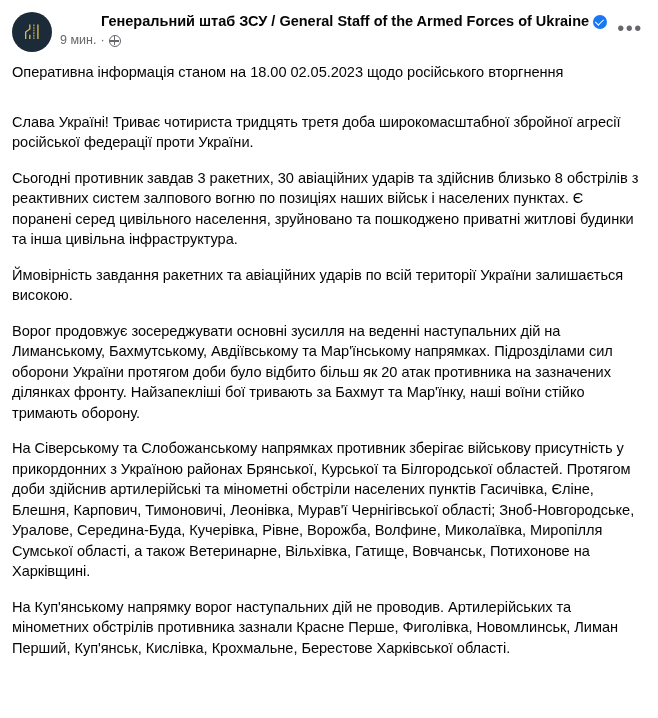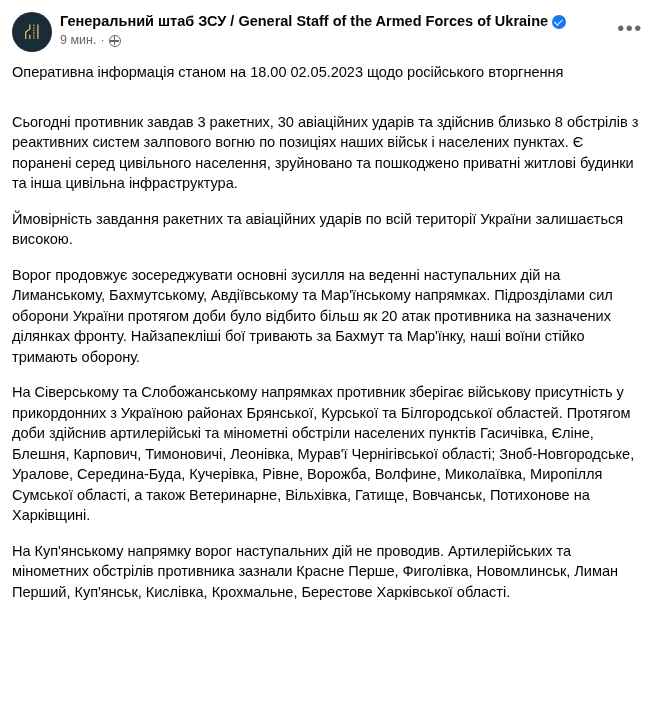--- a/index.html
+++ b/index.html
@@ -54,20 +54,21 @@
     align-items: center;
     line-height: 17px;
   }
   .page-name {
     font-size: 14.5px;
     font-weight: bold;
     color: #050505;
     white-space: nowrap;
     overflow: hidden;
     text-overflow: ellipsis;
+    margin-left: 41px;
   }
   .verified {
     flex: 0 0 auto;
     margin-left: 4px;
     width: 14px;
     height: 14px;
     border-radius: 50%;
     background: #1877f2;
     position: relative;
   }
@@ -169,20 +170,21 @@
         <span>9 мин.</span>
         <span class="meta-sep">·</span>
         <span class="globe-icon"></span>
       </div>
     </div>
     <div class="menu-button">•••</div>
   </div>
 
   <div class="post-body">
     <p>Оперативна інформація станом на 18.00 02.05.2023 щодо російського вторгнення</p>
+    <p>Слава Україні! Триває чотириста тридцять третя доба широкомасштабної збройної агресії російської федерації проти України.</p>
     <p>Сьогодні противник завдав 3 ракетних, 30 авіаційних ударів та здійснив близько 8 обстрілів з реактивних систем залпового вогню по позиціях наших військ і населених пунктах. Є поранені серед цивільного населення, зруйновано та пошкоджено приватні житлові будинки та інша цивільна інфраструктура.</p>
     <p>Ймовірність завдання ракетних та авіаційних ударів по всій території України залишається високою.</p>
     <p>Ворог продовжує зосереджувати основні зусилля на веденні наступальних дій на Лиманському, Бахмутському, Авдіївському та Мар'їнському напрямках. Підрозділами сил оборони України протягом доби було відбито більш як 20 атак противника на зазначених ділянках фронту. Найзапекліші бої тривають за Бахмут та Мар'їнку, наші воїни стійко тримають оборону.</p>
     <p>На Сіверському та Слобожанському напрямках противник зберігає військову присутність у прикордонних з Україною районах Брянської, Курської та Білгородської областей. Протягом доби здійснив артилерійські та мінометні обстріли населених пунктів Гасичівка, Єліне, Блешня, Карпович, Тимоновичі, Леонівка, Мурав'ї Чернігівської області; Зноб-Новгородське, Уралове, Середина-Буда, Кучерівка, Рівне, Ворожба, Волфине, Миколаївка, Миропілля Сумської області, а також Ветеринарне, Вільхівка, Гатище, Вовчанськ, Потихонове на Харківщині.</p>
     <p>На Куп'янському напрямку ворог наступальних дій не проводив. Артилерійських та мінометних обстрілів противника зазнали Красне Перше, Фиголівка, Новомлинськ, Лиман Перший, Куп'янськ, Кислівка, Крохмальне, Берестове Харківської області.</p>
 
   </div>
 
 </div>
 

